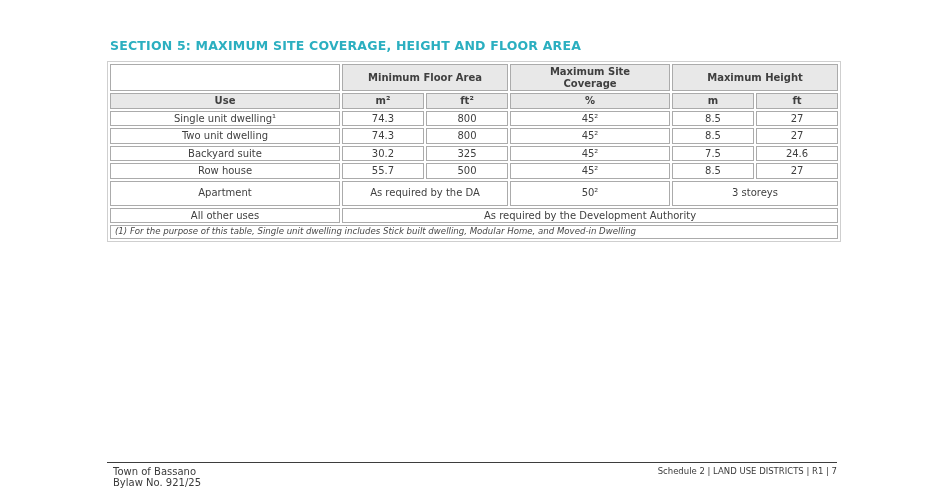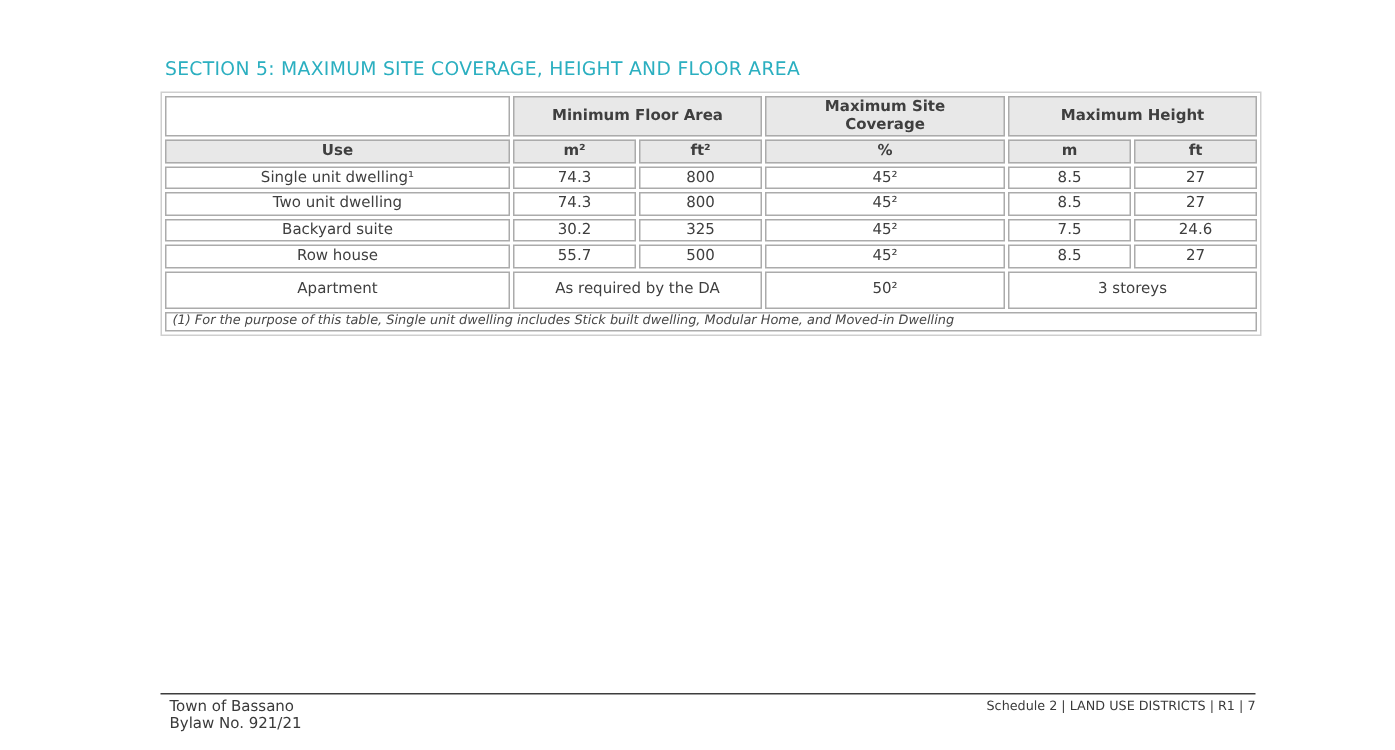--- a/index.html
+++ b/index.html
@@ -15,21 +15,21 @@
     font-family: "DejaVu Sans", "Liberation Sans", sans-serif;
     color: #3f3f3f;
   }
 
   
   .section-title {
     position: absolute;
     left: 110px;
     top: 38px;
     font-size: 12.5px;
-    font-weight: normal;
+    font-weight: bold;
     letter-spacing: 0.2px;
     color: #2bafc0;
     white-space: nowrap;
   }
 
   
   table.main {
     position: absolute;
     left: 107px;
     top: 61px;
@@ -181,28 +181,32 @@
   <tr class="r-tall">
     <td>Apartment</td>
     <td colspan="2">
       <span class="narrow">As required by the DA</span>
     </td>
     <td>50²</td>
     <td colspan="2">3 storeys</td>
   </tr>
 
 
+  <tr class="r-data">
+    <td>All other uses</td>
+    <td colspan="5">As required by the Development Authority</td>
+  </tr>
 
   <tr class="r-note">
     <td colspan="6">(1) For the purpose of this table, Single unit dwelling includes Stick built dwelling, Modular Home, and Moved-in Dwelling</td>
   </tr>
 
 </tbody>
   </table>
 
 <div class="footer-rule"></div>
 
 <div class="footer-left">
   <div>Town of Bassano</div>
-  <div>Bylaw No. 921/21</div>
+  <div>Bylaw No. 921/25</div>
 </div>
 
 <div class="footer-right">Schedule 2 | LAND USE DISTRICTS | R1 | 7</div>
 
 </body></html>

